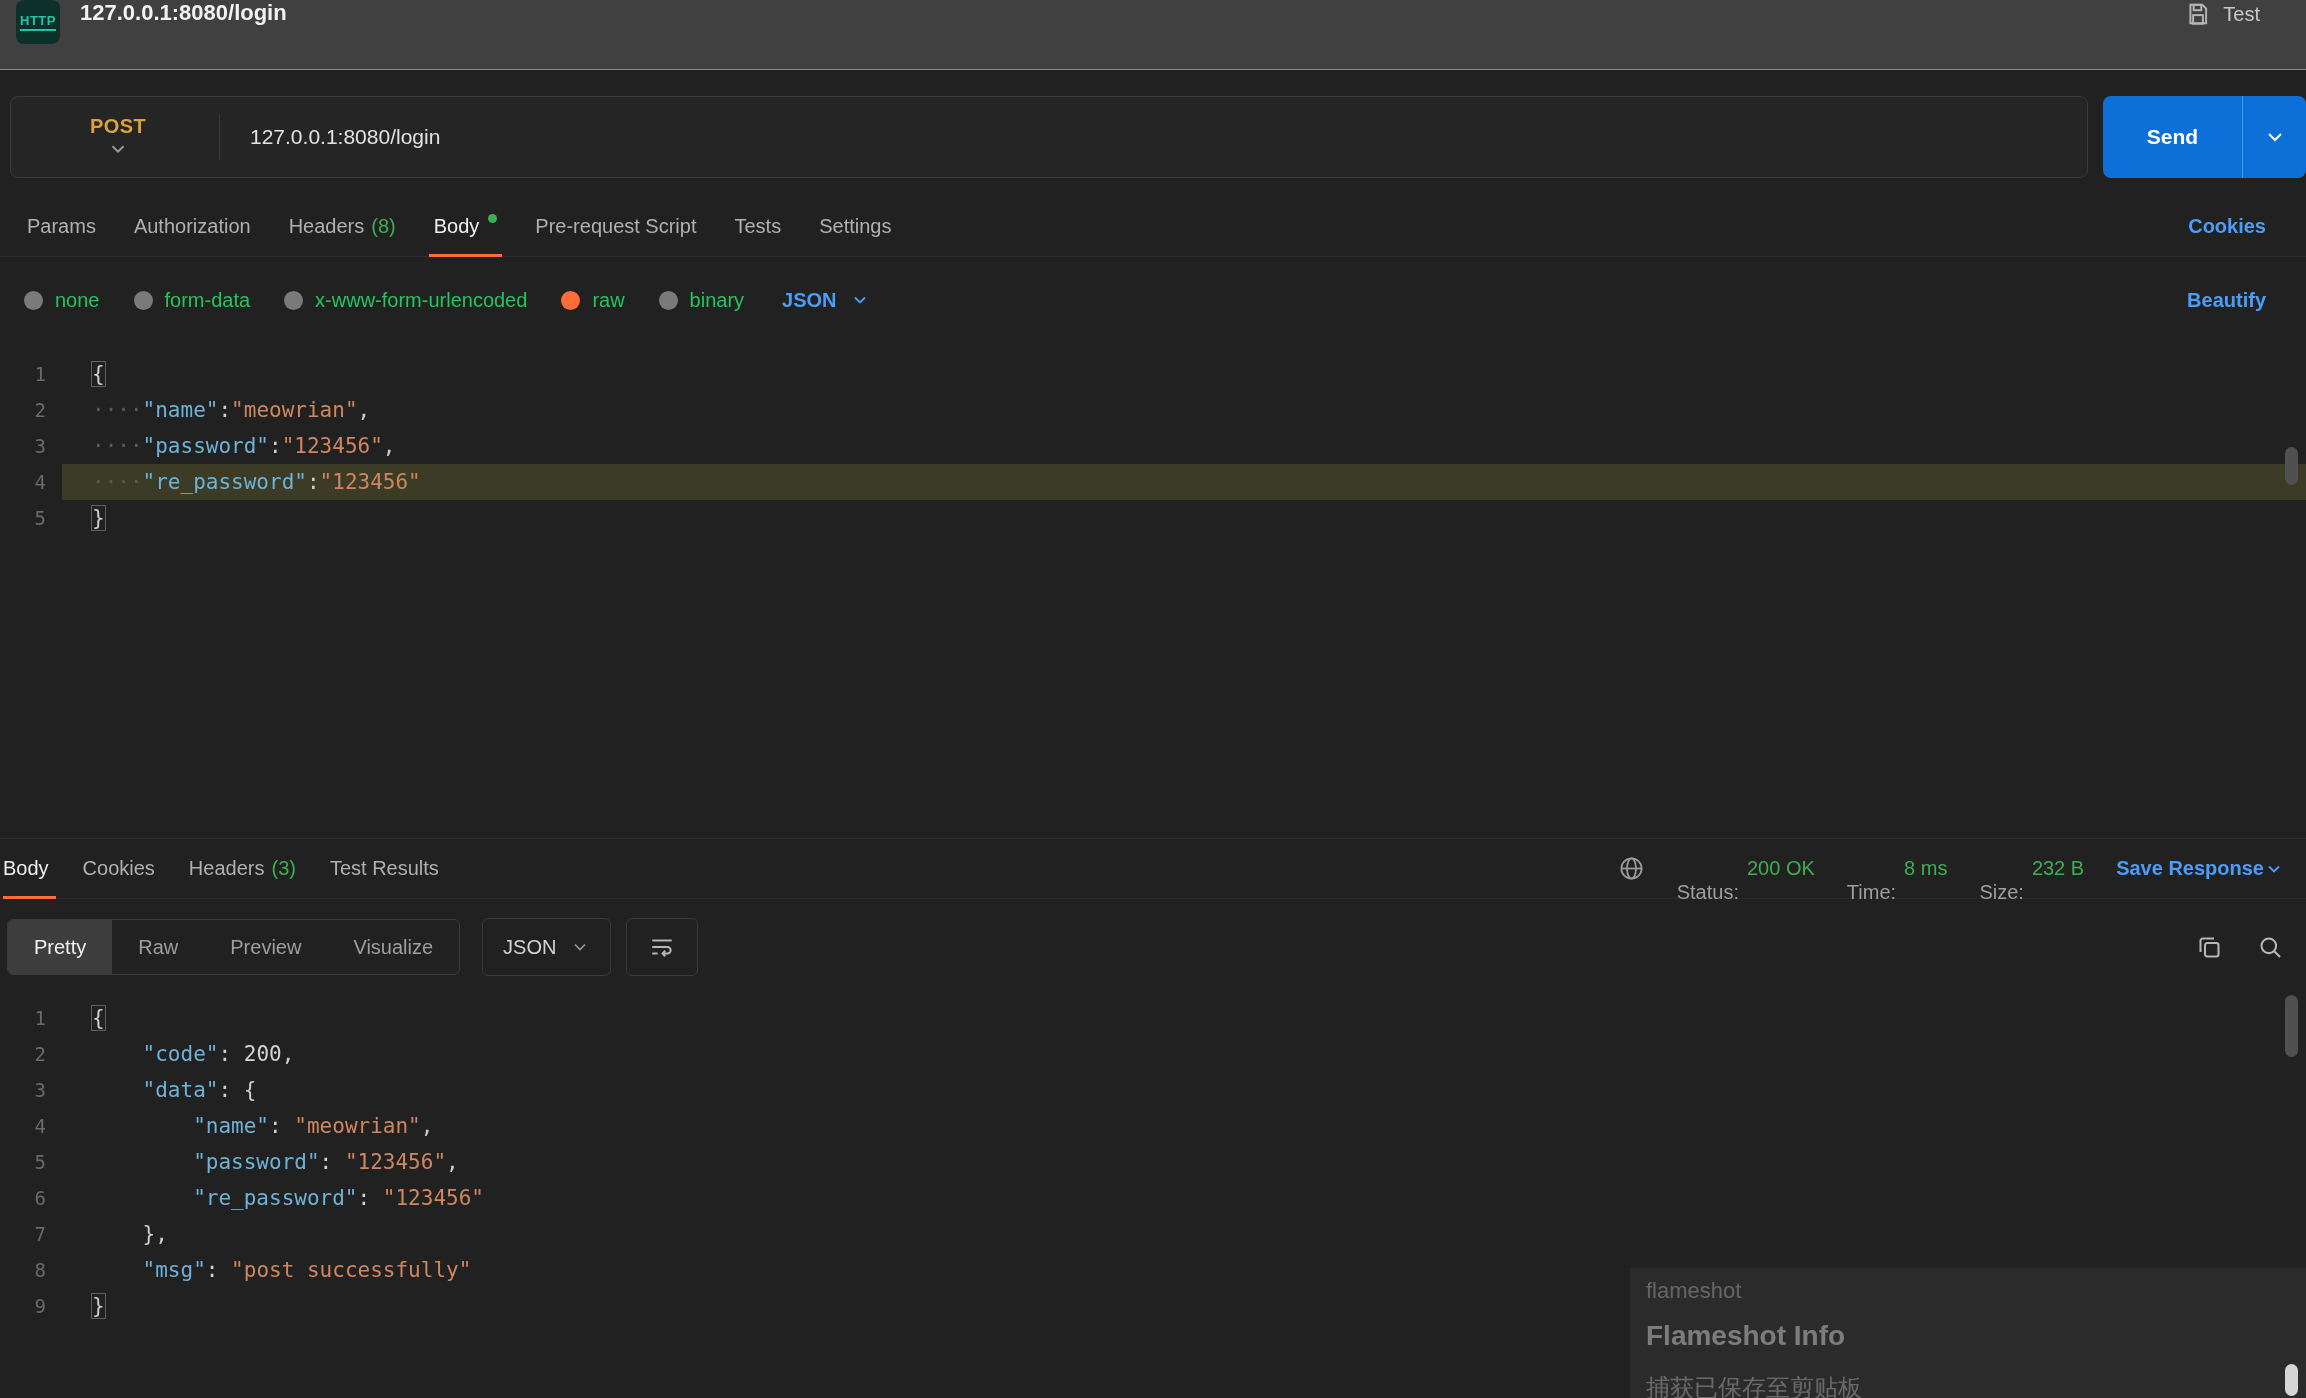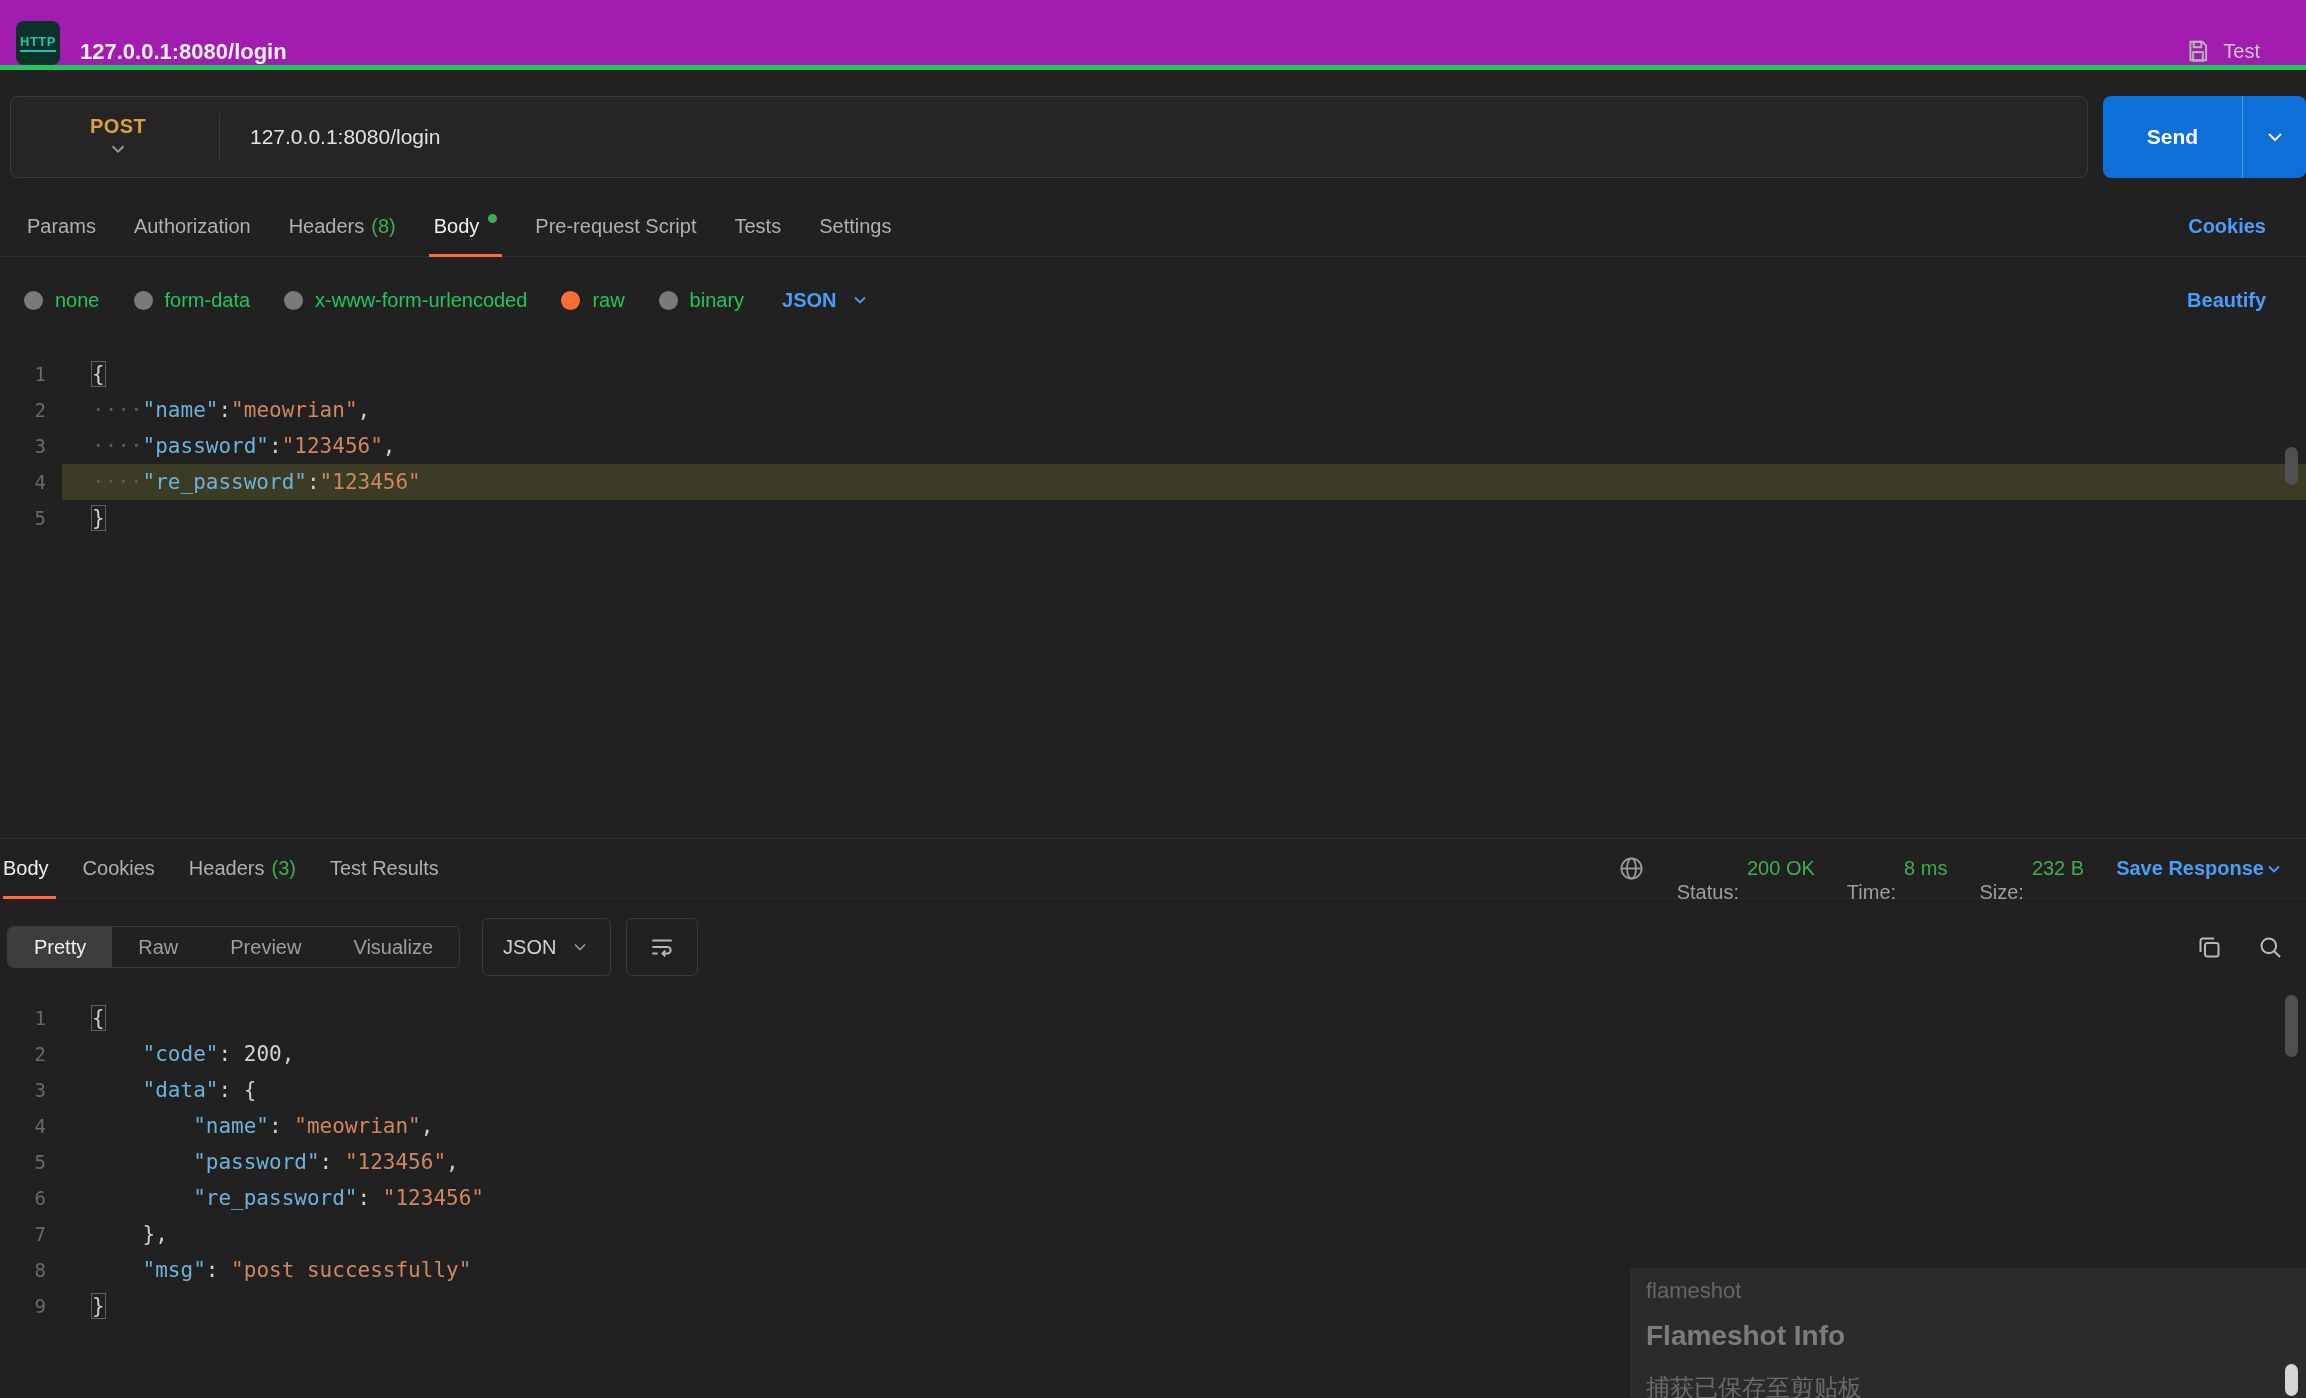--- a/index.html
+++ b/index.html
@@ -1,21 +1,21 @@
 <!DOCTYPE html>
 <html><head>
 <meta charset="utf-8">
 <style>
   html,body{margin:0;padding:0;background:#101010;}
   .app{position:relative;width:2306px;height:1398px;background:#212121;overflow:hidden;
        font-family:"Liberation Sans","DejaVu Sans",sans-serif;color:#e8e8e8;}
 
   
-  .topbar{position:absolute;top:0;left:0;right:0;height:70px;display:flex;align-items:flex-end;
-          padding:0 40px 0 16px;background:#a21caf;border-bottom:5px solid #22c55e;box-sizing:border-box;}
+  .topbar{position:absolute;top:0;left:0;right:0;height:70px;display:flex;align-items:flex-start;
+          padding:0 40px 0 16px;background:#404040;border-bottom:1px solid #22c55e;box-sizing:border-box;}
   .http-logo{width:44px;height:44px;border-radius:8px;background:#0e302b;display:flex;align-items:center;
              justify-content:center;flex:none;}
   .http-logo span{color:#20c5a8;font-size:13px;font-weight:700;letter-spacing:.5px;border-bottom:2px solid #20c5a8;padding-bottom:1px;}
   .req-title{margin-left:20px;font-size:22px;font-weight:700;color:#f2f2f2;}
   .save-btn{margin-left:auto;display:flex;align-items:center;gap:12px;background:none;border:none;
             color:#c9c9c9;font-size:20px;font-family:inherit;cursor:pointer;}
 
   
   .method-url-box{position:absolute;left:10px;top:96px;width:2078px;height:82px;border:1px solid #3a3a3a;
                   border-radius:8px;background:#252525;display:flex;align-items:center;box-sizing:border-box;}
@@ -83,21 +83,21 @@
   .rtab.active::after{content:'';position:absolute;left:3px;right:10px;bottom:-1px;height:3px;background:#ff6c37;}
   .resp-meta{margin-left:auto;display:flex;align-items:center;gap:32px;padding-right:22px;font-size:20px;}
   .meta-item{display:flex;align-items:center;gap:8px;}
   .meta-label{color:#9e9e9e;margin-top:47px;}
   .meta-value{color:#3eae52;}
   .save-response{display:flex;align-items:center;gap:0;color:#4a9df8;font-weight:600;cursor:pointer;}
 
   
   .resp-toolbar{position:absolute;top:912px;left:0;right:0;height:70px;display:flex;align-items:center;
                 padding:0 22px 0 7px;box-sizing:border-box;}
-  .view-group{display:flex;border:1px solid #3a3a3a;border-radius:6px;overflow:hidden;height:42px;box-sizing:border-box;}
+  .view-group{display:flex;border:1px solid #3a3a3a;border-radius:6px;overflow:hidden;height:56px;box-sizing:border-box;}
   .view{padding:0 26px;display:flex;align-items:center;font-size:20px;color:#9e9e9e;cursor:pointer;}
   .view.active{background:#3d3d3d;color:#f0f0f0;}
   .lang-select{margin-left:22px;height:58px;border:1px solid #3a3a3a;border-radius:6px;display:flex;
                align-items:center;gap:14px;padding:0 20px;color:#d2d2d2;font-size:20px;box-sizing:border-box;cursor:pointer;}
   .wrap-btn{margin-left:15px;width:72px;height:58px;border:1px solid #3a3a3a;border-radius:6px;display:flex;
             align-items:center;justify-content:center;background:none;box-sizing:border-box;cursor:pointer;}
   .toolbar-right{margin-left:auto;display:flex;align-items:center;gap:34px;}
   .icon-btn{background:none;border:none;padding:0;display:flex;cursor:pointer;}
 
   

